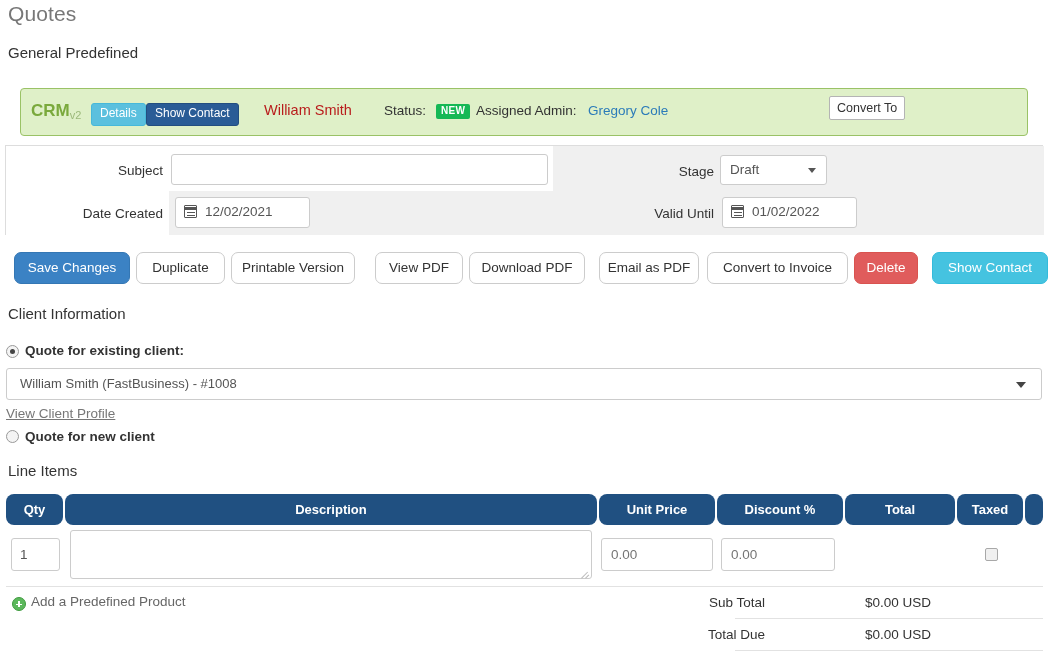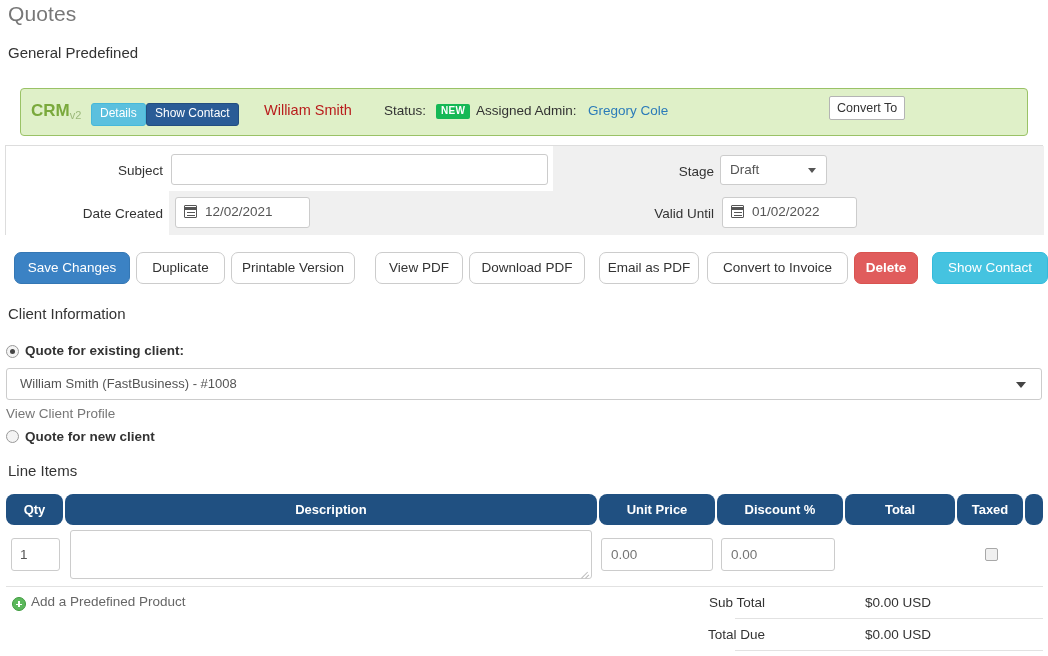--- a/index.html
+++ b/index.html
@@ -218,21 +218,21 @@
     position: absolute; left: 13px; top: 7px; font-size: 13px; color: #555555;
   }
   .client-select .caret {
     position: absolute; right: 15px; top: 13px;
     width: 0; height: 0;
     border-left: 5px solid transparent; border-right: 5px solid transparent;
     border-top: 6px solid #444444;
   }
   #link-view-profile {
     position: absolute; left: 6px; top: 406px;
-    font-size: 13.5px; color: #777777; cursor: pointer;
+    font-size: 13.5px; color: #777777; cursor: pointer; text-decoration: underline;
   }
 
   
   .lt-head {
     position: absolute; top: 494px; height: 31px;
     background: #205081; color: #ffffff;
     font-size: 13px; font-weight: 700;
     text-align: center; line-height: 31px; border-radius: 8px;
   }
   #th-qty    { left: 6px;   width: 57px; }
@@ -370,21 +370,21 @@
   </div>
 
   <div class="btn-row" id="action-buttons">
       <div class="abtn primary" style="left: 0px; width: 116px;">Save Changes</div>
       <div class="abtn" style="left: 122px; width: 89px;">Duplicate</div>
       <div class="abtn" style="left: 217px; width: 124px;">Printable Version</div>
       <div class="abtn" style="left: 361px; width: 88px;">View PDF</div>
       <div class="abtn" style="left: 455px; width: 116px;">Download PDF</div>
       <div class="abtn" style="left: 577px; width: 100px; margin-left: 8px;">Email as PDF</div>
       <div class="abtn" style="left: 693px; width: 141px;">Convert to Invoice</div>
-      <div class="abtn danger" style="left: 840px; width: 64px; font-weight: bold;">Delete</div>
+      <div class="abtn danger" style="left: 840px; width: 64px;">Delete</div>
       <div class="abtn info" style="left: 918px; width: 116px;">Show Contact</div>
     </div>
 
   <div class="section-title" id="client-info-title">Client Information</div>
   <div class="radio checked" id="radio-existing"></div>
   <div class="radio-label" id="lbl-existing">Quote for existing client:</div>
   <div class="client-select">
     <span class="sel-text">William Smith (FastBusiness) - #1008</span>
     <span class="caret"></span>
   </div>

